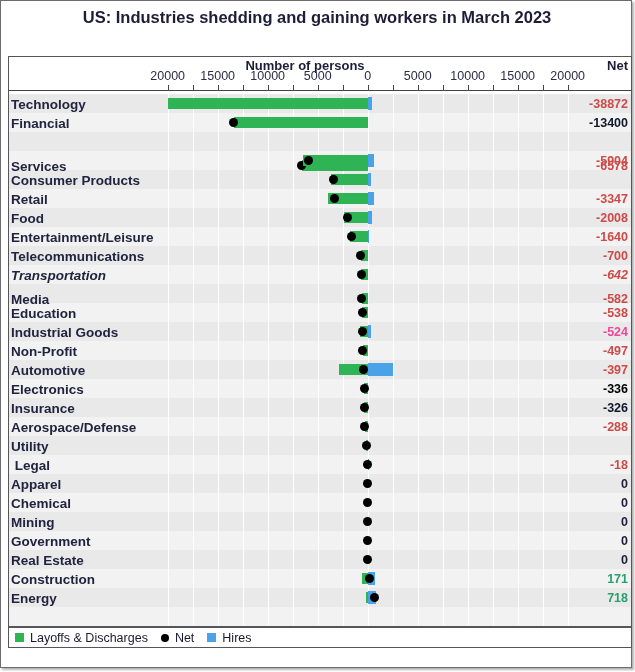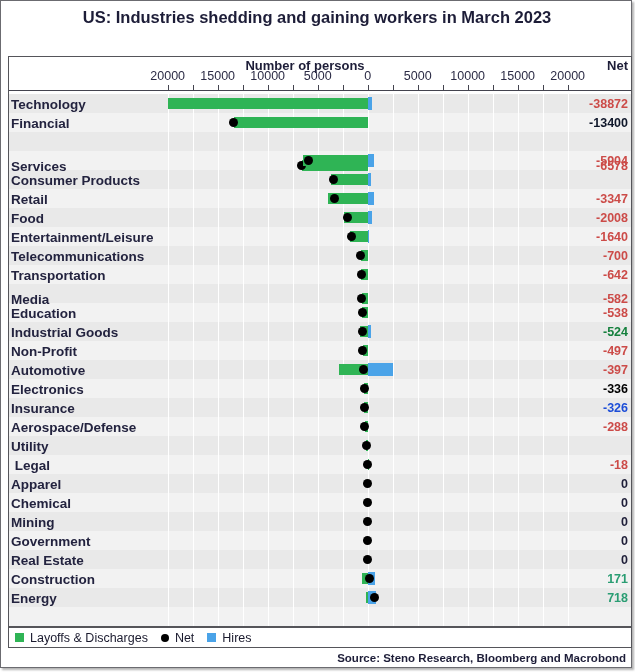--- a/index.html
+++ b/index.html
@@ -173,21 +173,21 @@
           <div class="net-dot" style="left: 337.8px; background: rgb(0, 0, 0);"></div>
           <div class="industry-label">Entertainment/Leisure</div>
           <div class="net-value" style="color: rgb(204, 75, 72);">-1640</div>
         </div>
         <div class="rowlayer" style="top: 155px; height: 19px;">
           <div class="bar" style="left: 351.7px; width: 7px; top: 4px; height: 11px; background: rgb(47, 180, 85);"></div>
           <div class="net-dot" style="left: 347.2px; background: rgb(0, 0, 0);"></div>
           <div class="industry-label">Telecommunications</div>
           <div class="net-value" style="color: rgb(204, 75, 72);">-700</div>
         </div>
-        <div class="rowlayer" style="top: 174px; height: 19px;">
+        <div class="rowlayer" style="top: 174px; height: 19px; font-style: italic;">
           <div class="bar" style="left: 352.3px; width: 6.4px; top: 4px; height: 11px; background: rgb(47, 180, 85);"></div>
           <div class="net-dot" style="left: 347.8px; background: rgb(0, 0, 0);"></div>
           <div class="industry-label">Transportation</div>
           <div class="net-value" style="color: rgb(204, 75, 72);">-642</div>
         </div>
         <div class="rowlayer" style="top: 198px; height: 19px;">
           <div class="bar" style="left: 352.9px; width: 5.8px; top: 4px; height: 11px; background: rgb(47, 180, 85);"></div>
           <div class="net-dot" style="left: 348.4px; background: rgb(0, 0, 0);"></div>
           <div class="industry-label">Media</div>
           <div class="net-value" style="color: rgb(204, 75, 72);">-582</div>
@@ -196,21 +196,21 @@
           <div class="bar" style="left: 353.3px; width: 5.4px; top: 4px; height: 11px; background: rgb(47, 180, 85);"></div>
           <div class="net-dot" style="left: 348.8px; background: rgb(0, 0, 0);"></div>
           <div class="industry-label">Education</div>
           <div class="net-value" style="color: rgb(204, 75, 72);">-538</div>
         </div>
         <div class="rowlayer" style="top: 231px; height: 19px;">
           <div class="bar" style="left: 350.5px; width: 8.2px; top: 4px; height: 11px; background: rgb(47, 180, 85);"></div>
           <div class="bar" style="left: 358.7px; width: 3px; top: 3px; height: 13px; background: rgb(74, 163, 232);"></div>
           <div class="net-dot" style="left: 349px; background: rgb(0, 0, 0);"></div>
           <div class="industry-label">Industrial Goods</div>
-          <div class="net-value" style="color: #15803d;">-524</div>
+          <div class="net-value" style="color: #ec4899;">-524</div>
         </div>
         <div class="rowlayer" style="top: 250px; height: 19px;">
           <div class="bar" style="left: 353.7px; width: 5px; top: 4px; height: 11px; background: rgb(47, 180, 85);"></div>
           <div class="net-dot" style="left: 349.2px; background: rgb(0, 0, 0);"></div>
           <div class="industry-label">Non-Profit</div>
           <div class="net-value" style="color: rgb(204, 75, 72);">-497</div>
         </div>
         <div class="rowlayer" style="top: 269px; height: 19px;">
           <div class="bar" style="left: 329.7px; width: 29px; top: 4px; height: 11px; background: rgb(47, 180, 85);"></div>
           <div class="bar" style="left: 358.7px; width: 25px; top: 3px; height: 13px; background: rgb(74, 163, 232);"></div>
@@ -221,21 +221,21 @@
         <div class="rowlayer" style="top: 288px; height: 19px;">
           <div class="bar" style="left: 355.3px; width: 3.4px; top: 4px; height: 11px; background: rgb(47, 180, 85);"></div>
           <div class="net-dot" style="left: 350.8px; background: rgb(0, 0, 0);"></div>
           <div class="industry-label">Electronics</div>
           <div class="net-value" style="color: #000000;">-336</div>
         </div>
         <div class="rowlayer" style="top: 307px; height: 19px;">
           <div class="bar" style="left: 355.4px; width: 3.3px; top: 4px; height: 11px; background: rgb(47, 180, 85);"></div>
           <div class="net-dot" style="left: 350.9px; background: rgb(0, 0, 0);"></div>
           <div class="industry-label">Insurance</div>
-          <div class="net-value" style="color: #1d4ed8;">-326</div>
+          <div class="net-value" style="color: #0f172a;">-326</div>
         </div>
         <div class="rowlayer" style="top: 326px; height: 19px;">
           <div class="bar" style="left: 355.8px; width: 2.9px; top: 4px; height: 11px; background: rgb(47, 180, 85);"></div>
           <div class="net-dot" style="left: 351.3px; background: rgb(0, 0, 0);"></div>
           <div class="industry-label">Aerospace/Defense</div>
           <div class="net-value" style="color: rgb(204, 75, 72);">-288</div>
         </div>
         <div class="rowlayer" style="top: 345px; height: 19px; padding-left: 37px;">
           <div class="bar" style="left: 357.3px; width: 1.4px; top: 4px; height: 11px; background: rgb(47, 180, 85);"></div>
           <div class="net-dot" style="left: 352.8px; background: rgb(0, 0, 0);"></div>
@@ -298,14 +298,13 @@
       <div class="legend-item">
         <span class="legend-marker-dot" style="background: rgb(0, 0, 0);"></span>
         <span>Net</span>
       </div>
       <div class="legend-item">
         <span class="legend-marker-square" style="background: rgb(74, 163, 232);"></span>
         <span>Hires</span>
       </div>
     </div>
 
-  <div class="footer">Source: Steno Research, Bloomberg and Macrobond</div>
 </div>
 
 </body></html>

